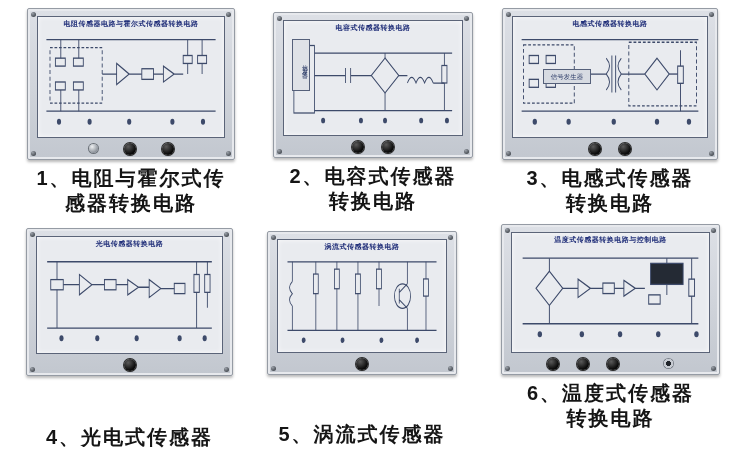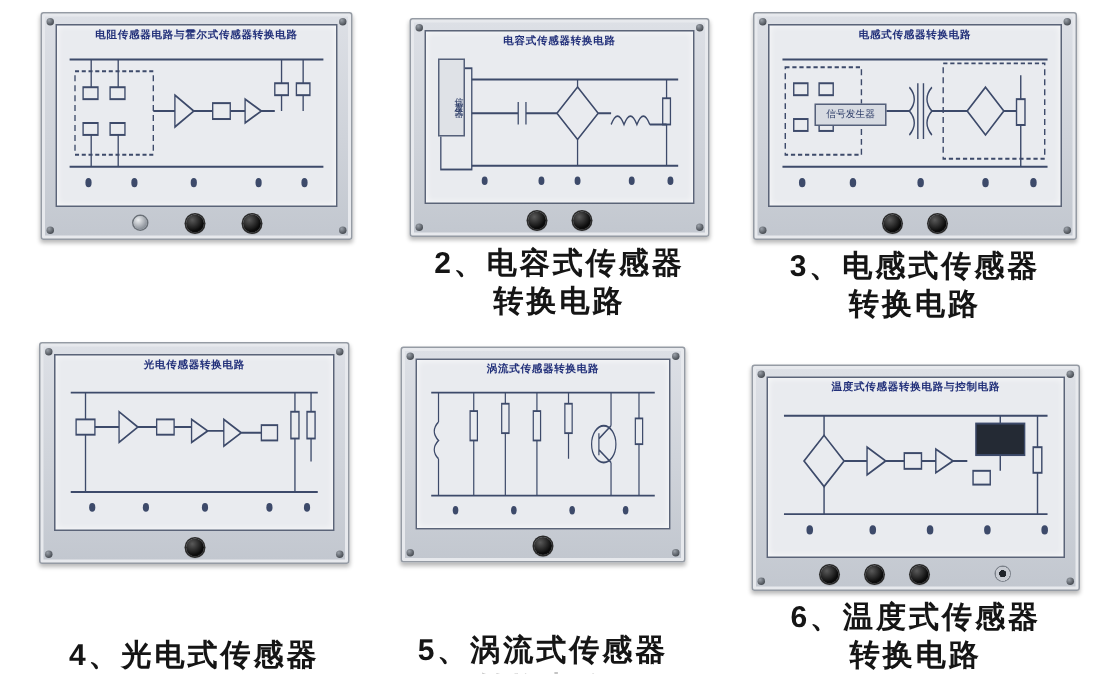--- a/index.html
+++ b/index.html
@@ -77,20 +77,22 @@
               <circle cx="180" cy="70" r="2.3"></circle>
           </g>
         </svg>
       </div>
       <div class="knobrow">
         <span class="toggle"></span>
         <span class="knob"></span>
         <span class="knob"></span>
       </div>
     </div>
+    <figcaption class="caption">1、电阻与霍尔式传
+感器转换电路</figcaption>
   </figure>
 
   <figure class="cell" style="left:274px;top:12px;width:198px;margin:0;">
     <div class="board h144">
       <span class="screw s-tl"></span>
       <span class="screw s-tr"></span>
       <span class="screw s-bl"></span>
       <span class="screw s-br"></span>
       <div class="inner">
         <div class="btitle">电容式传感器转换电路</div>
@@ -235,21 +237,21 @@
         </svg>
       </div>
       <div class="knobrow">
         <span class="knob"></span>
       </div>
     </div>
     <figcaption class="caption">5、涡流式传感器
 转换电路</figcaption>
   </figure>
 
-  <figure class="cell" style="left:502px;top:243px;width:217px;margin:0;">
+  <figure class="cell" style="left:502px;top:224px;width:217px;margin:0;">
     <div class="board h149">
       <span class="screw s-tl"></span>
       <span class="screw s-tr"></span>
       <span class="screw s-bl"></span>
       <span class="screw s-br"></span>
       <div class="inner">
         <div class="btitle">温度式传感器转换电路与控制电路</div>
         <svg class="schem" viewBox="0 0 200 80" preserveAspectRatio="none">
           <g class="wire">
             <path d="M8 10 H192 M8 60 H192"></path>

